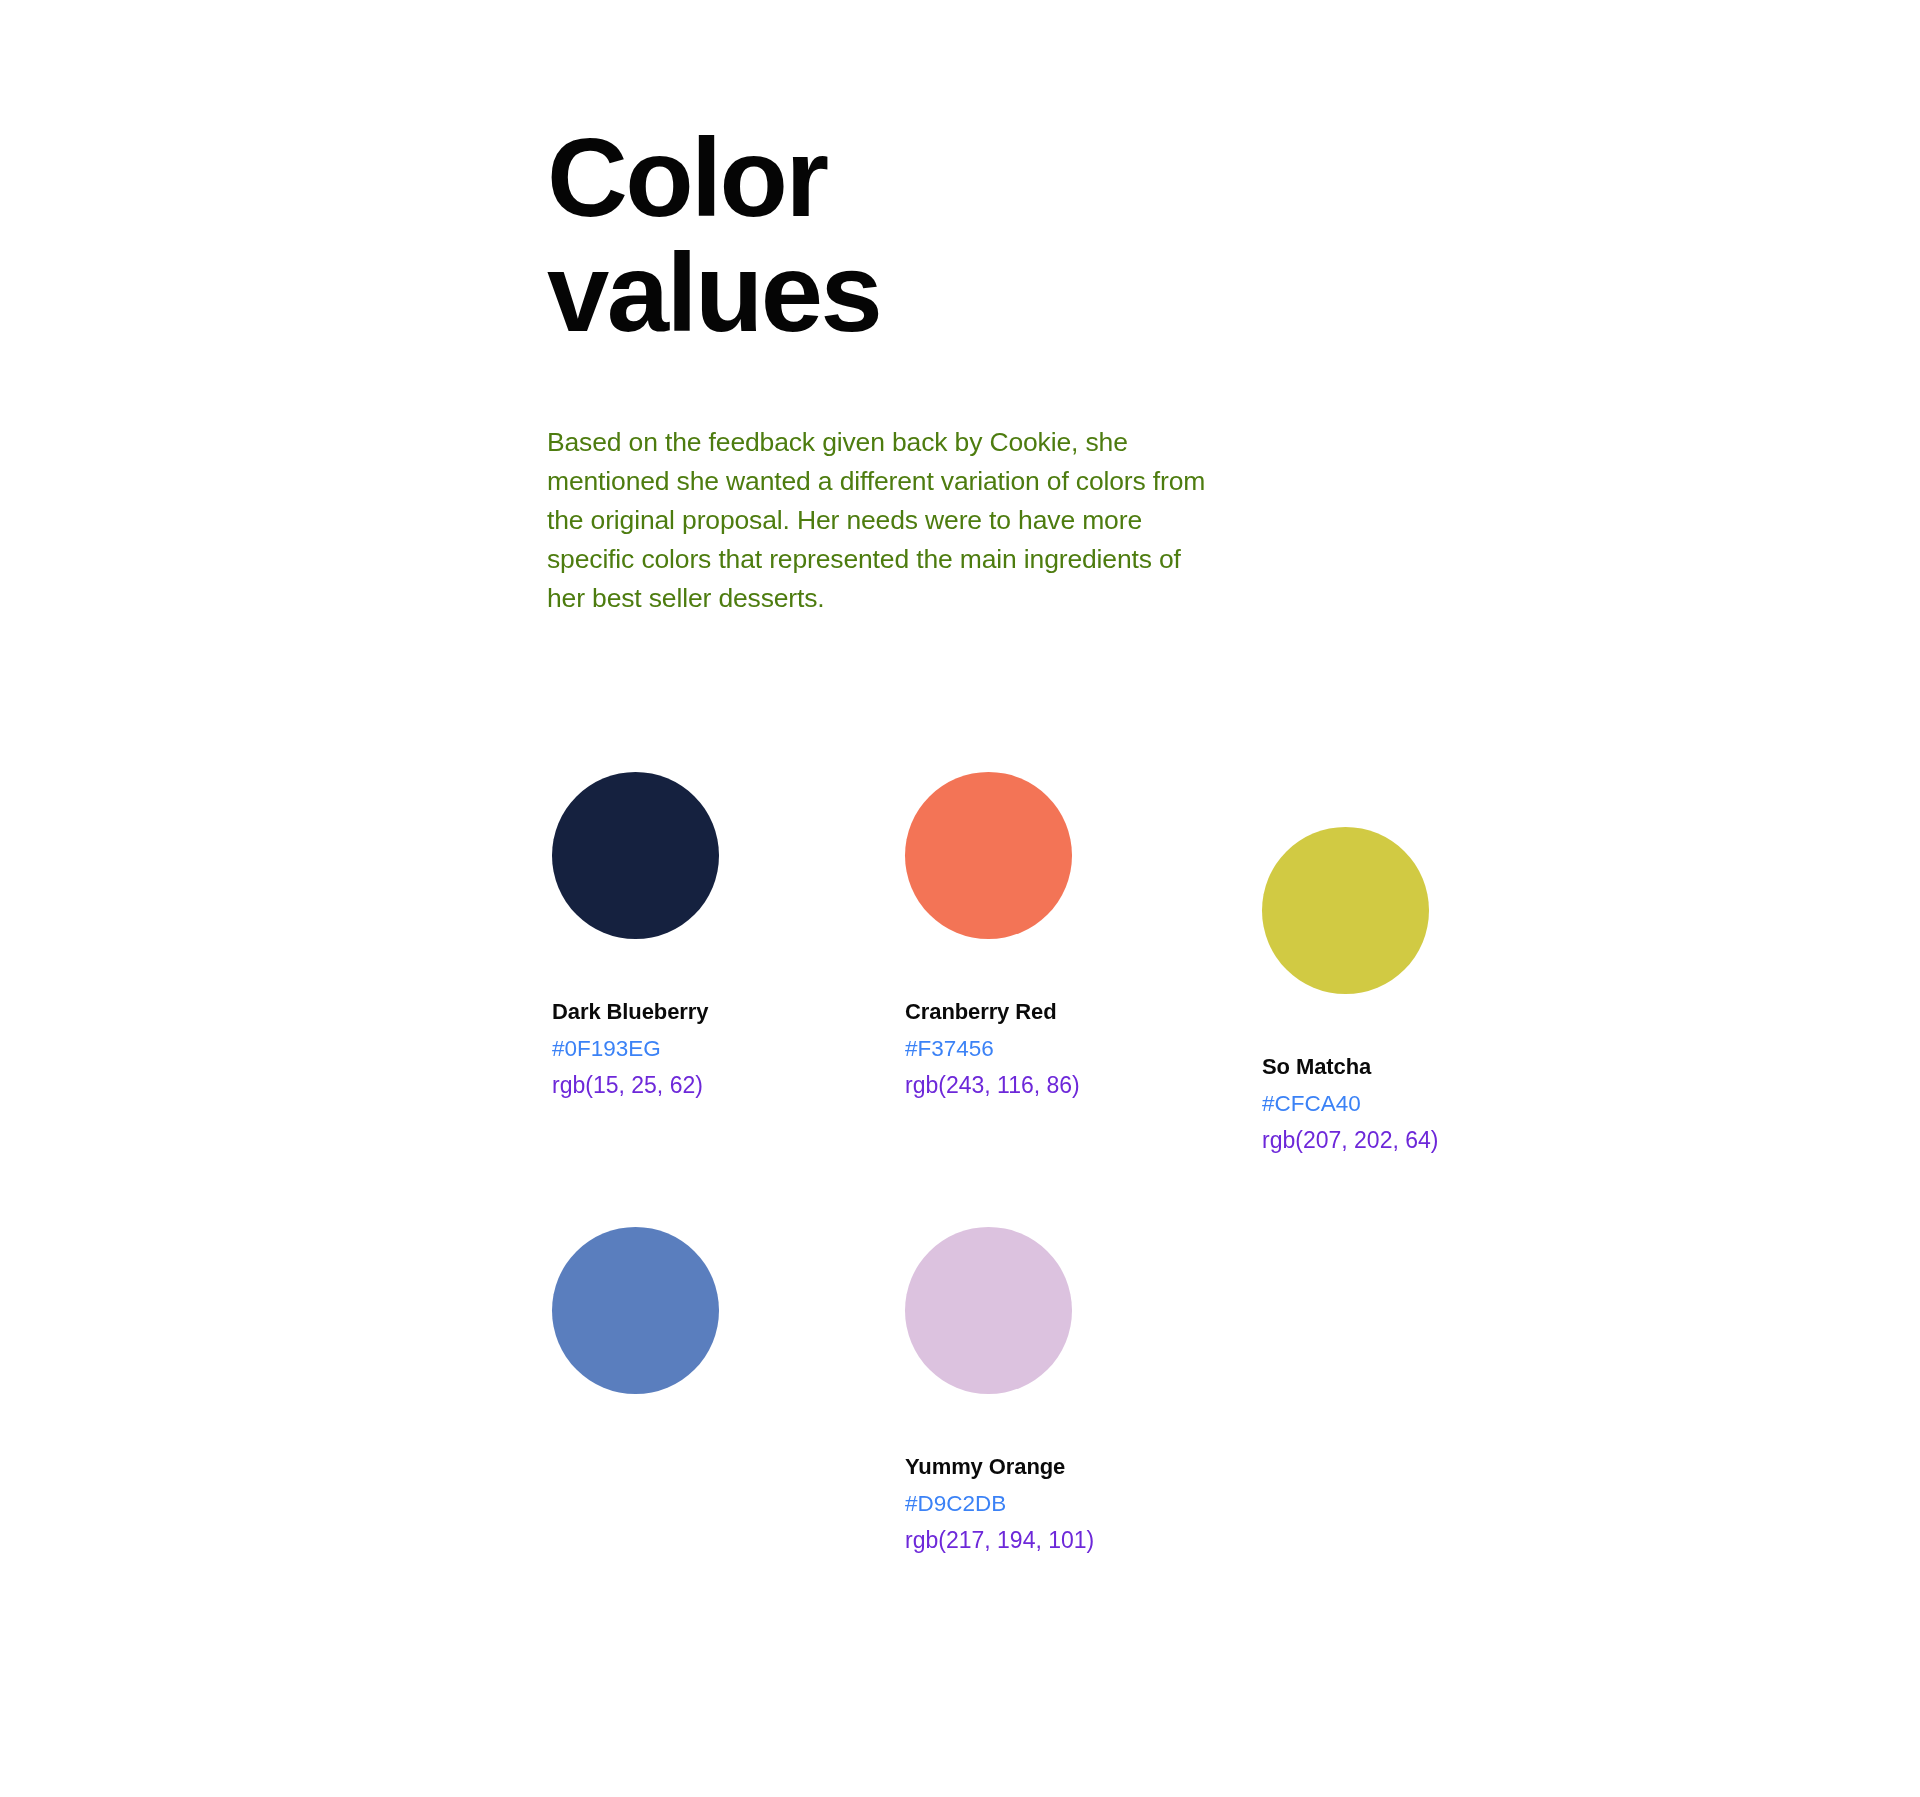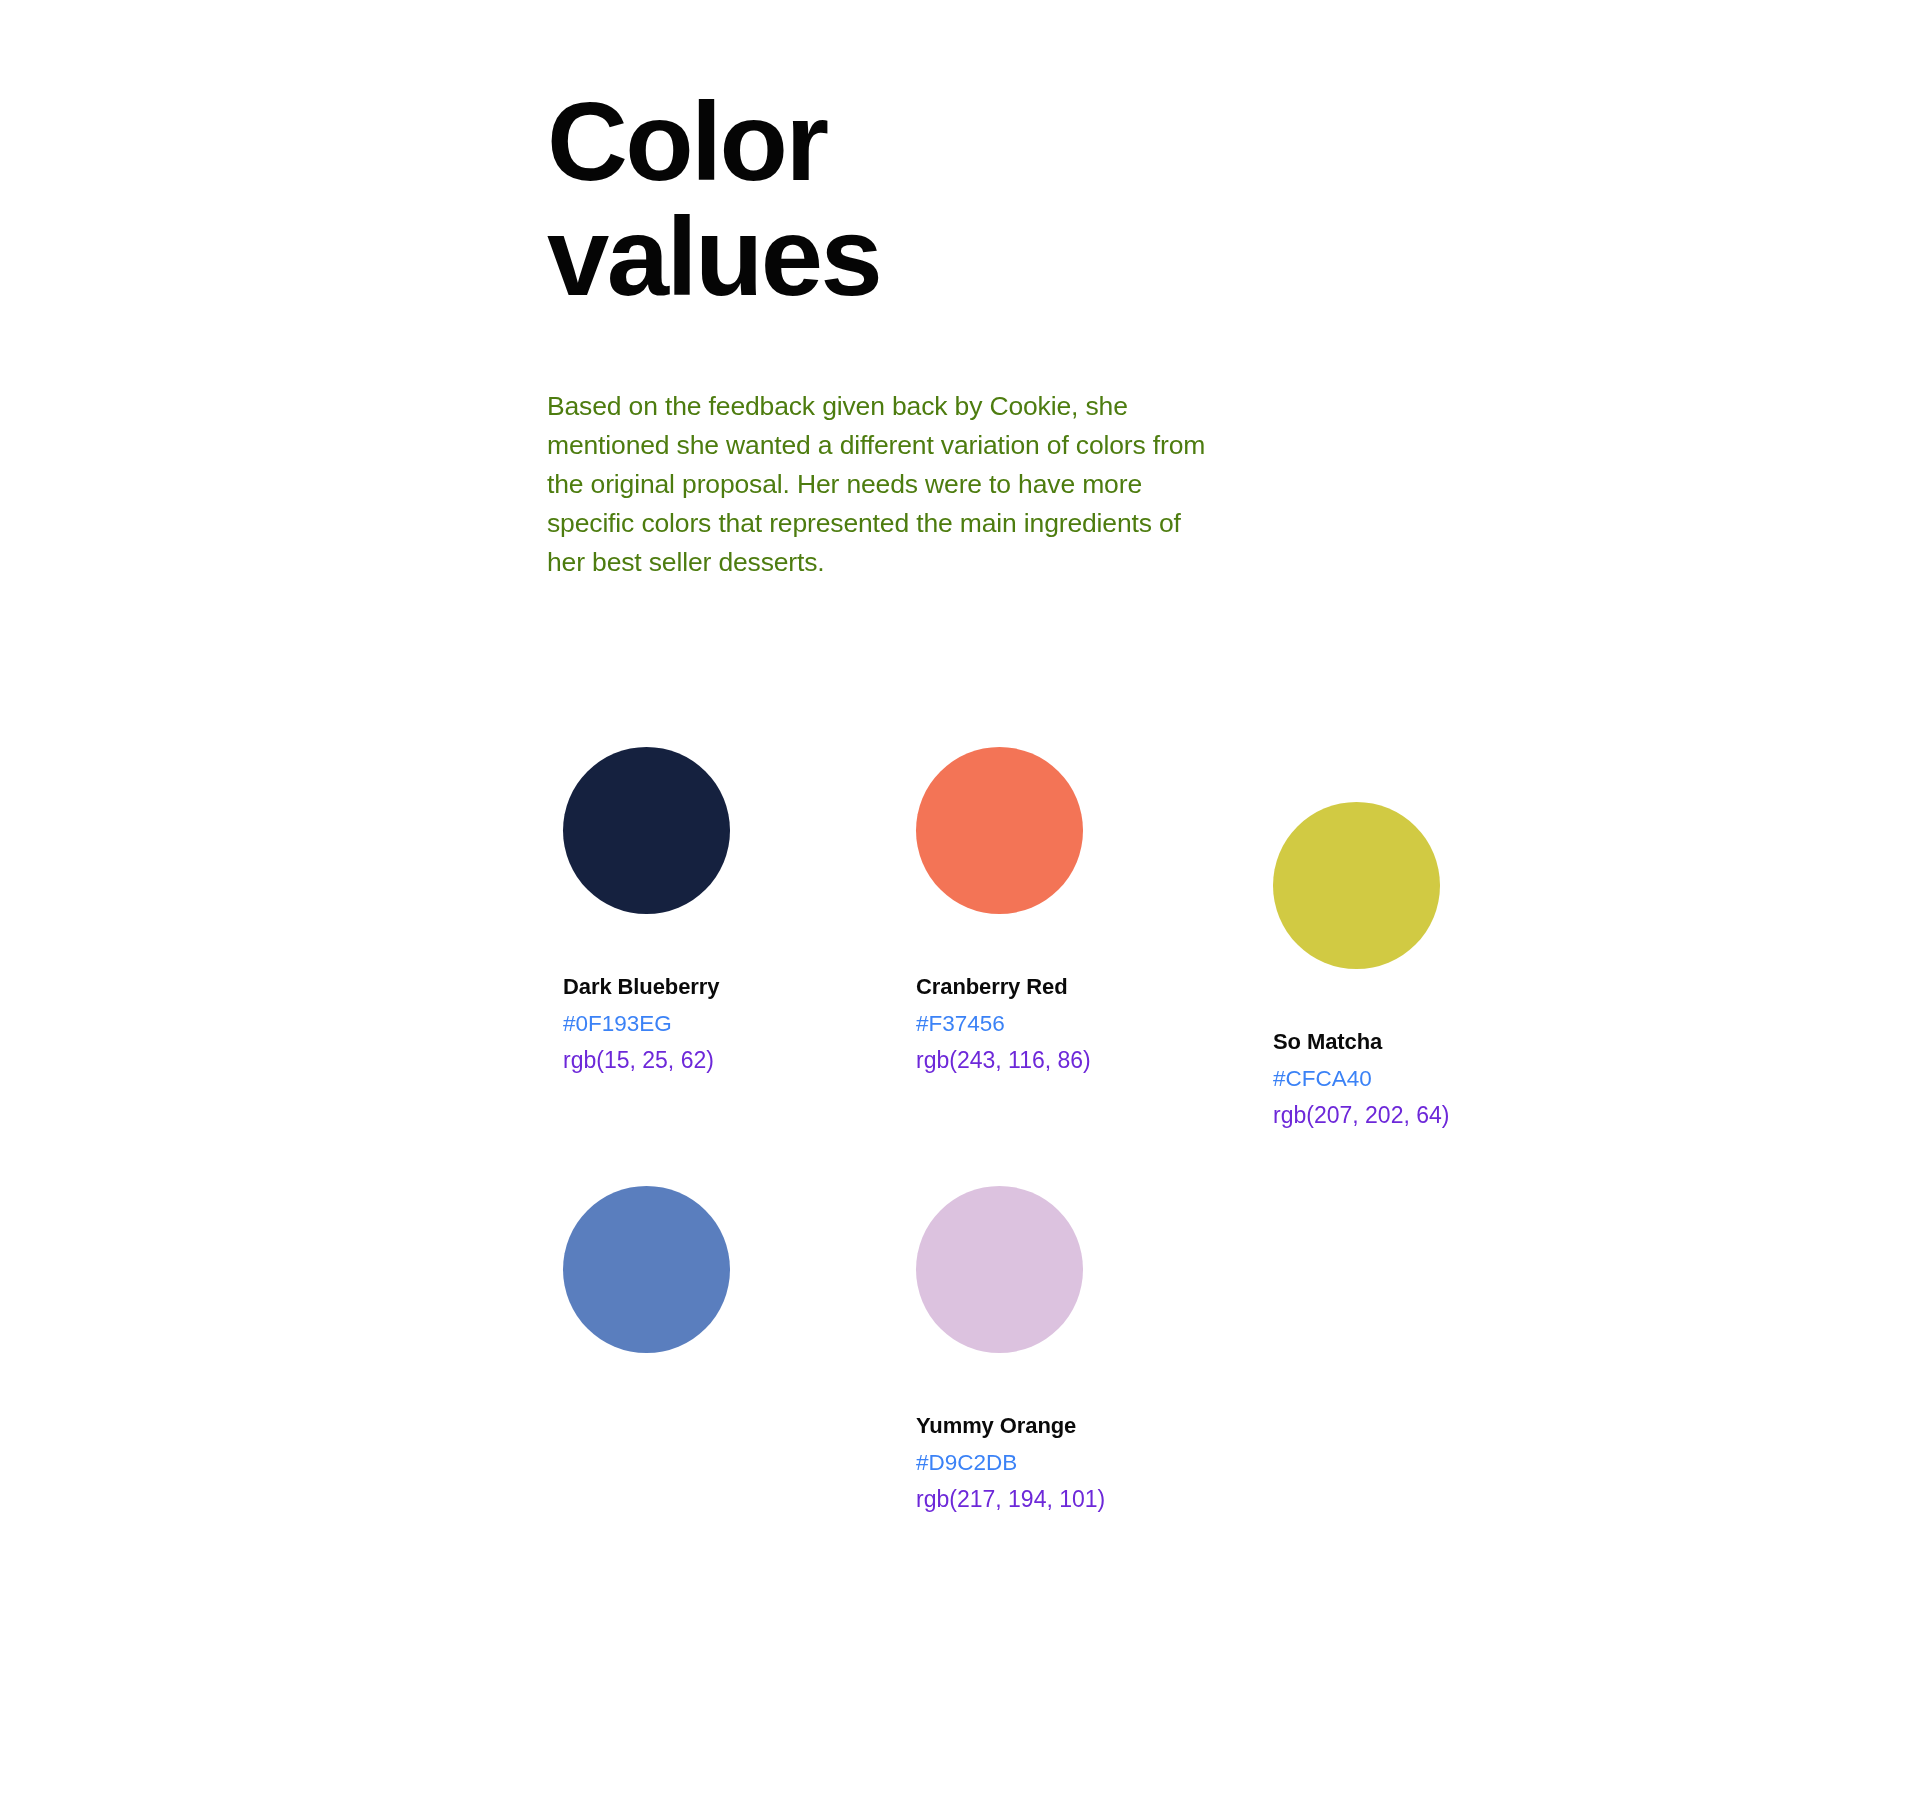--- a/index.html
+++ b/index.html
@@ -24,21 +24,21 @@
   .content {
     position: absolute;
     left: 547px;
     top: 0;
     width: 1320px;
   }
 
   
   .page-title {
     margin: 0;
-    padding-top: 84px;
+    padding-top: 120px;
     font-size: 112px;
     line-height: 1.03;
     font-weight: 700;
     letter-spacing: -2.6px;
     color: #050505;
     max-width: 420px;
   }
 
   
   .intro {
@@ -47,25 +47,25 @@
     font-size: 26.5px;
     line-height: 1.47;
     font-weight: 400;
     letter-spacing: -0.15px;
     color: #4d7c0f;
     width: 660px;
   }
 
   
   .swatch-grid {
-    margin: 16px;
+    margin: 5px;
     padding-top: 150px;
     display: grid;
     grid-template-columns: 353px 357px 353px;
-    row-gap: 0px;
+    row-gap: 16px;
   }
   .swatch-card {
     width: 353px;
     box-sizing: border-box;
   }
   .swatch-card.row-2 {
     padding-top: 55px;
   }
   .swatch-dot {
     width: 167px;

